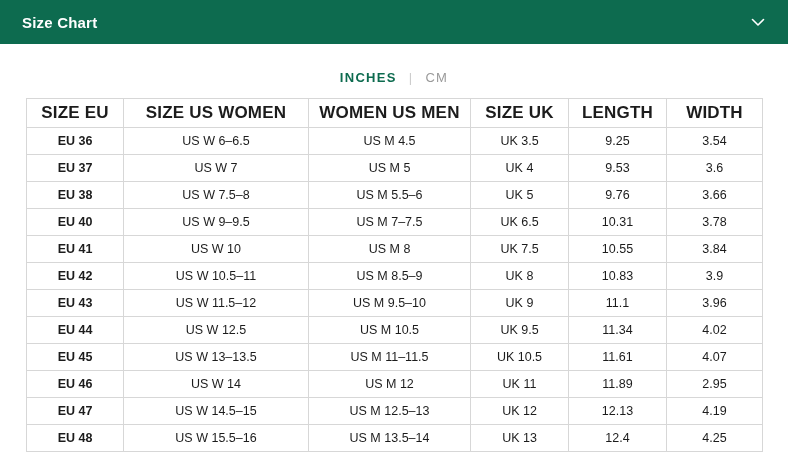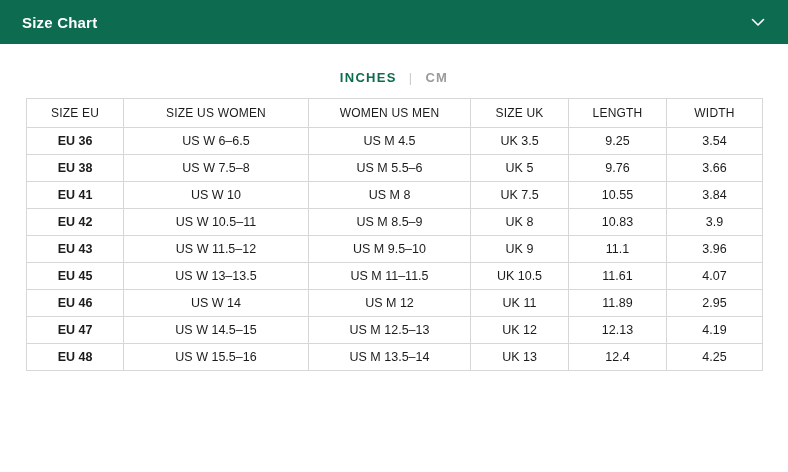--- a/index.html
+++ b/index.html
@@ -56,21 +56,21 @@
     font-size: 13px;
     letter-spacing: 1.3px;
     margin-top: 12px;
   }
   .unit {
     padding: 0 12px;
     cursor: pointer;
     font-weight: bold;
   }
   .unit.active { color: #0d6b4f; }
-  .unit.inactive { color: #9a9a9a; font-weight: bold;}
+  .unit.inactive { color: #9a9a9a; font-weight: normal;}
   .unit-sep {
     color: #cccccc;
     font-size: 13px;
   }
 
   
   .table-wrap {
     padding: 0 26px;
     box-sizing: border-box;
   }
@@ -81,22 +81,22 @@
   }
   th, td {
     border: 1px solid #d7d7d7;
     text-align: center;
     font-size: 12.5px;
     height: 26px;
     padding: 0;
     color: #1c1c1c;
   }
   thead th {
-    font-weight: normal;
-    font-size: 12px;
+    font-weight: bold;
+    font-size: 17px;
     letter-spacing: 0.2px;
     height: 28px;
   }
   tbody td.size-eu {
     font-weight: bold;
   }
   col.c0 { width: 97px; }
   col.c1 { width: 185px; }
   col.c2 { width: 162px; }
   col.c3 { width: 98px; }
@@ -146,28 +146,44 @@
       <tbody>
         <tr>
           <td class="size-eu">EU 36</td>
           <td>US W 6–6.5</td>
           <td>US M 4.5</td>
           <td>UK 3.5</td>
           <td>9.25</td>
           <td>3.54</td>
         </tr>
         <tr>
+          <td class="size-eu">EU 37</td>
+          <td>US W 7</td>
+          <td>US M 5</td>
+          <td>UK 4</td>
+          <td>9.53</td>
+          <td>3.6</td>
+        </tr>
+        <tr>
           <td class="size-eu">EU 38</td>
           <td>US W 7.5–8</td>
           <td>US M 5.5–6</td>
           <td>UK 5</td>
           <td>9.76</td>
           <td>3.66</td>
         </tr>
         <tr>
+          <td class="size-eu">EU 40</td>
+          <td>US W 9–9.5</td>
+          <td>US M 7–7.5</td>
+          <td>UK 6.5</td>
+          <td>10.31</td>
+          <td>3.78</td>
+        </tr>
+        <tr>
           <td class="size-eu">EU 41</td>
           <td>US W 10</td>
           <td>US M 8</td>
           <td>UK 7.5</td>
           <td>10.55</td>
           <td>3.84</td>
         </tr>
         <tr>
           <td class="size-eu">EU 42</td>
           <td>US W 10.5–11</td>
@@ -178,20 +194,28 @@
         </tr>
         <tr>
           <td class="size-eu">EU 43</td>
           <td>US W 11.5–12</td>
           <td>US M 9.5–10</td>
           <td>UK 9</td>
           <td>11.1</td>
           <td>3.96</td>
         </tr>
         <tr>
+          <td class="size-eu">EU 44</td>
+          <td>US W 12.5</td>
+          <td>US M 10.5</td>
+          <td>UK 9.5</td>
+          <td>11.34</td>
+          <td>4.02</td>
+        </tr>
+        <tr>
           <td class="size-eu">EU 45</td>
           <td>US W 13–13.5</td>
           <td>US M 11–11.5</td>
           <td>UK 10.5</td>
           <td>11.61</td>
           <td>4.07</td>
         </tr>
         <tr>
           <td class="size-eu">EU 46</td>
           <td>US W 14</td>

